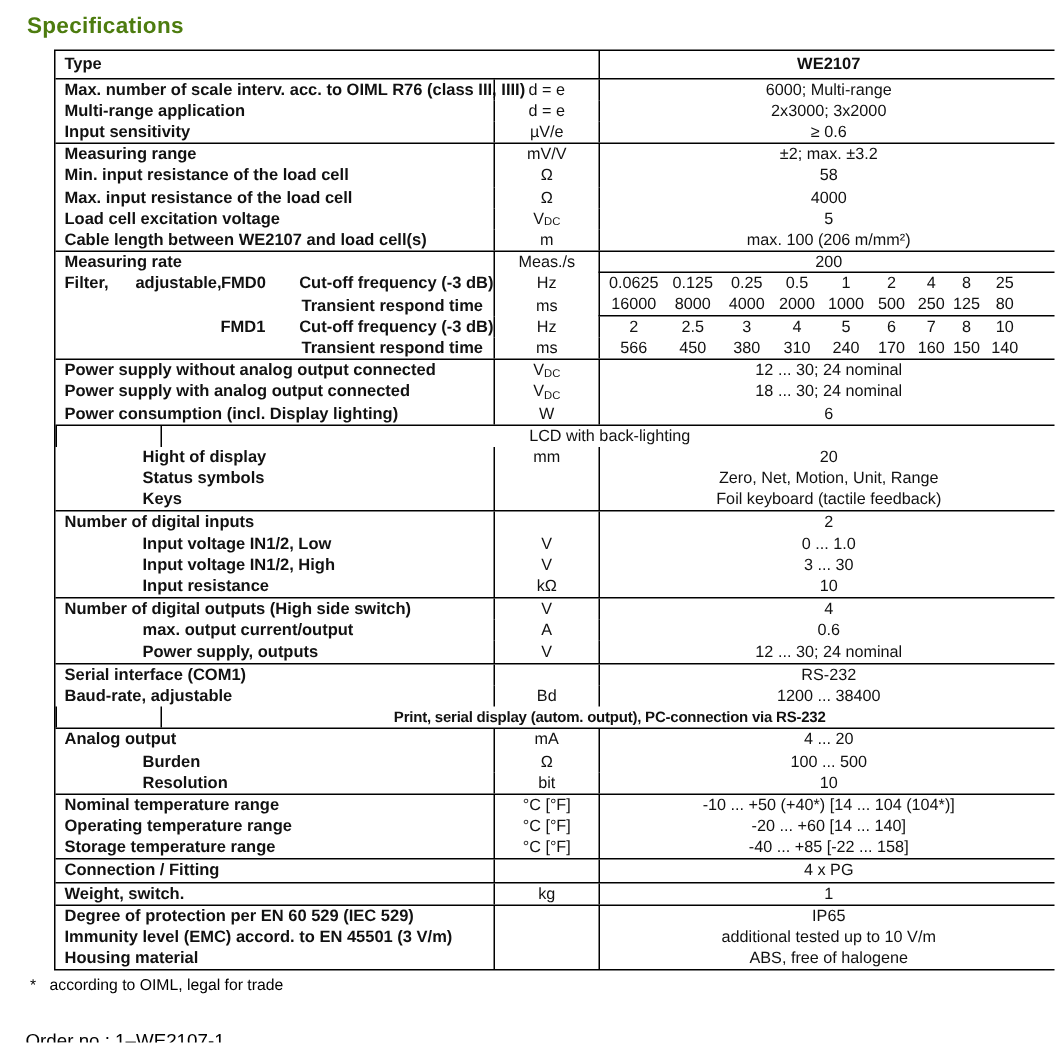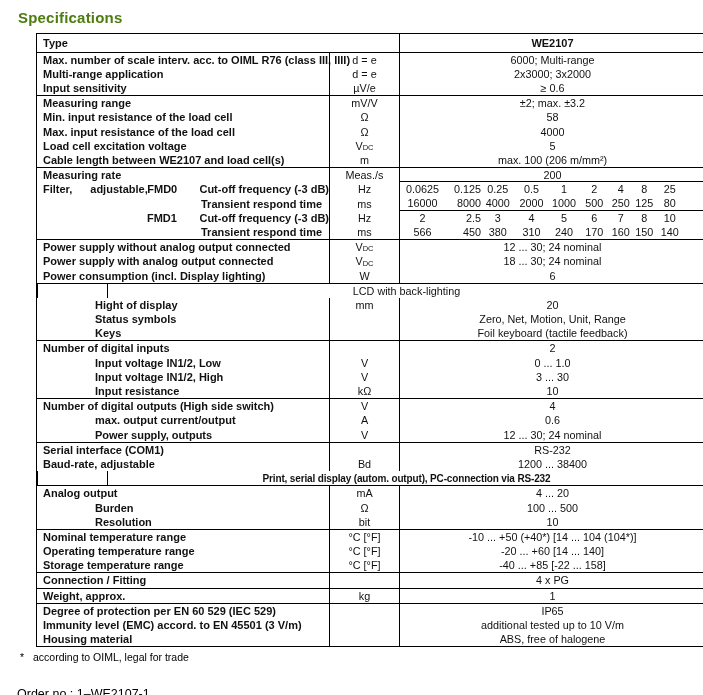--- a/index.html
+++ b/index.html
@@ -50,21 +50,21 @@
   .flc2{width:57px;}
   .flc3{width:53px;}
   .flc4{flex:1;}
   
   .cell-value.filter-vals{
     justify-content:flex-start;
     padding:0 21px 0 2px;
   }
   .cell-value.filter-vals span{display:inline-block;text-align:center;}
   .cell-value.filter-vals span:nth-child(1){width:14.5%;}
-  .cell-value.filter-vals span:nth-child(2){width:13.5%;text-align:right;}
+  .cell-value.filter-vals span:nth-child(2){width:13.5%;}
   .cell-value.filter-vals span:nth-child(3){width:12%;}
   .cell-value.filter-vals span:nth-child(4){width:11.8%;}
   .cell-value.filter-vals span:nth-child(5){width:11.3%;}
   .cell-value.filter-vals span:nth-child(6){width:10.2%;}
   .cell-value.filter-vals span:nth-child(7){width:8.6%;}
   .cell-value.filter-vals span:nth-child(8){width:8.1%;}
   .cell-value.filter-vals span:nth-child(9){width:10%;}
   .footnote{
     margin:4px 0 0 20px;font-size:10.5px;color:#000;
     display:flex;align-items:baseline;
@@ -390,21 +390,21 @@
           </div>
         </div>
         <div class="row group-start">
           <div class="cell cell-name">Connection / Fitting</div>
           <div class="cell cell-unit"></div>
           <div class="cell cell-value">
             <span>4 x PG</span>
           </div>
         </div>
         <div class="row group-start">
-          <div class="cell cell-name">Weight, approx.</div>
+          <div class="cell cell-name">Weight, switch.</div>
           <div class="cell cell-unit">kg</div>
           <div class="cell cell-value">
             <span>1</span>
           </div>
         </div>
         <div class="row group-start">
           <div class="cell cell-name">Degree of protection per EN 60 529 (IEC 529)</div>
           <div class="cell cell-unit"></div>
           <div class="cell cell-value">
             <span>IP65</span>

